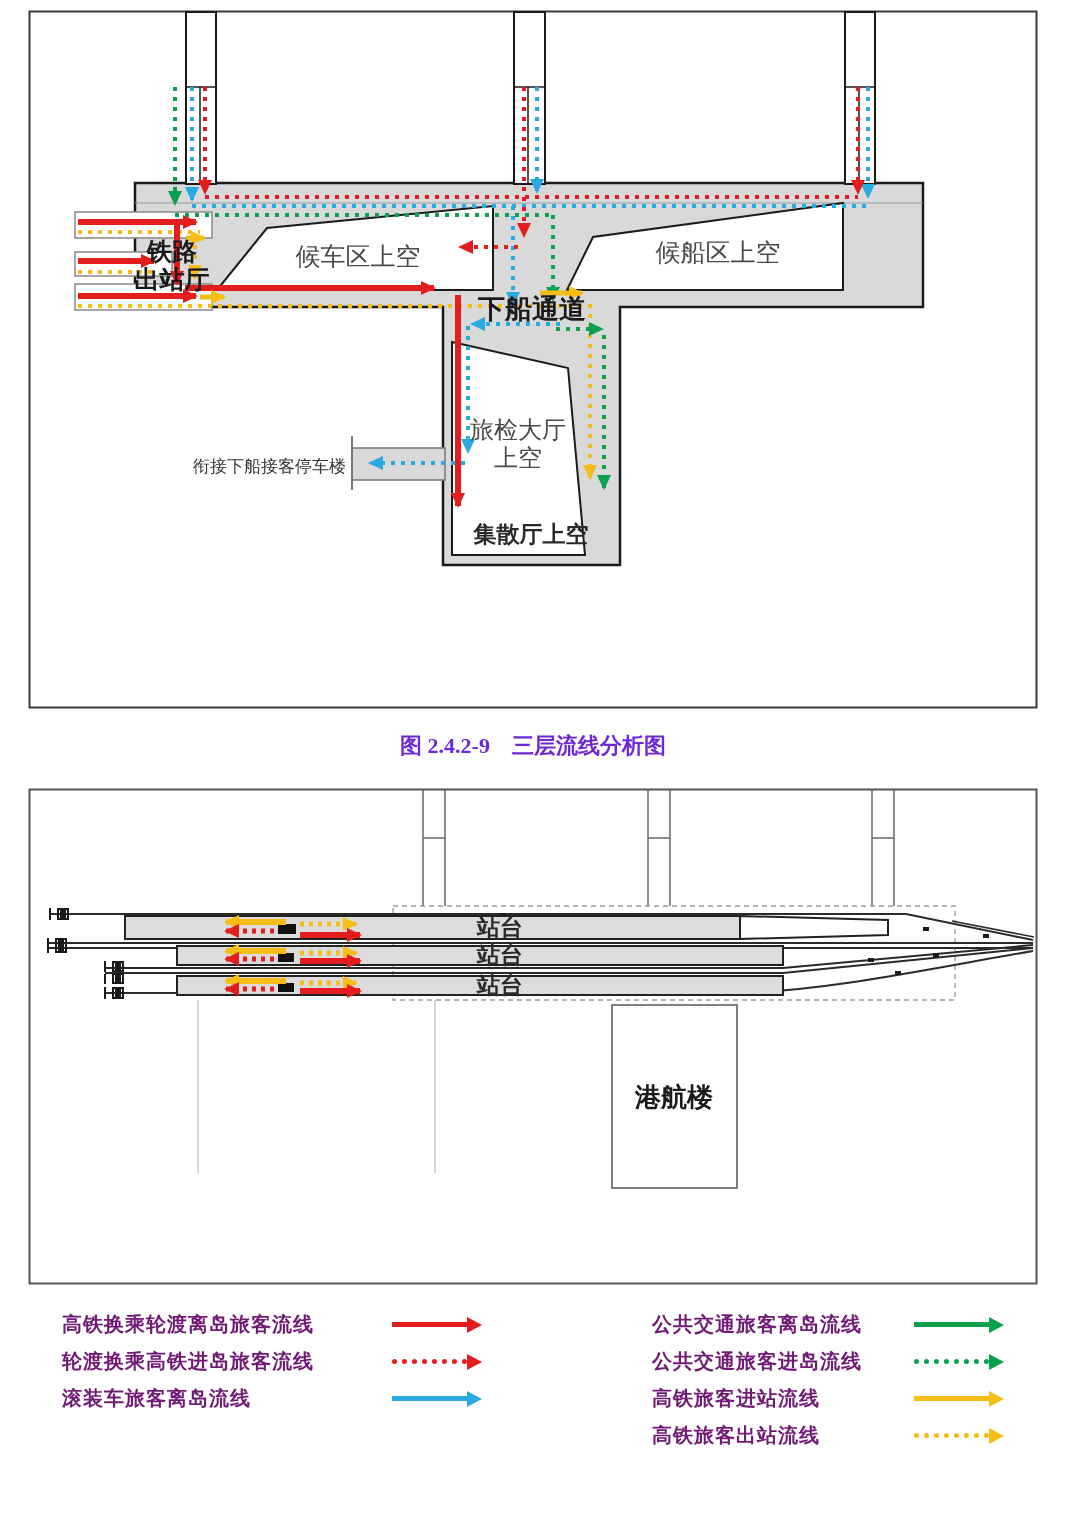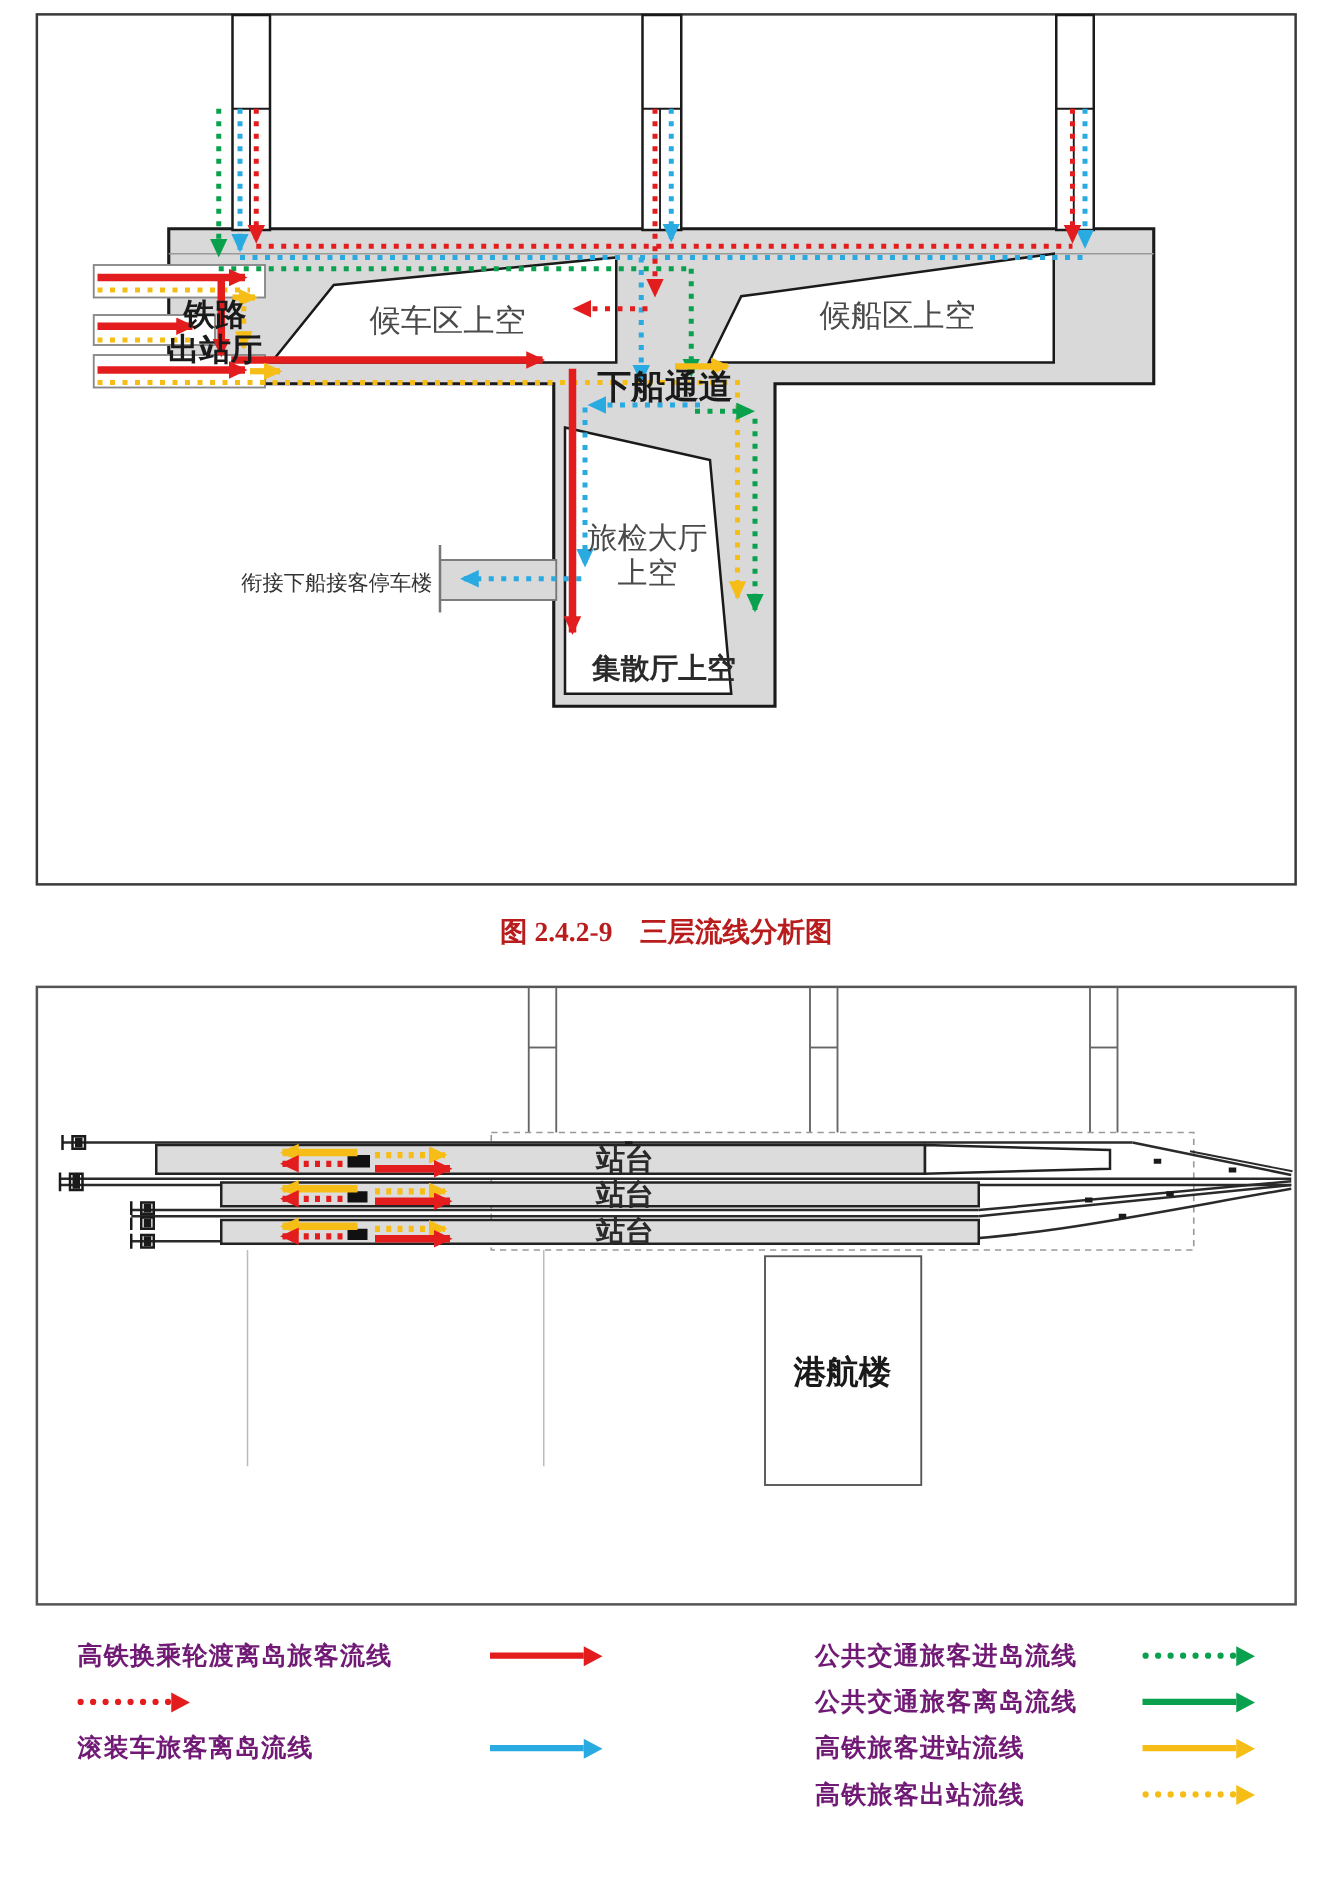--- a/index.html
+++ b/index.html
@@ -2,21 +2,21 @@
 <html><head>
 <meta charset="utf-8">
 <style>
   html,body{margin:0;padding:0;background:#ffffff;}
   .page{position:relative;width:1066px;height:1450px;background:#fff;overflow:hidden;
         font-family:"Liberation Sans",sans-serif;}
   svg{position:absolute;display:block;}
   #fig1{left:28px;top:10px;}
   #fig2{left:28px;top:788px;}
   .caption{position:absolute;left:0;width:1066px;text-align:center;
-           font-family:"Liberation Serif",serif;font-weight:bold;font-size:22px;color:#b91c1c;}
+           font-family:"Liberation Serif",serif;font-weight:bold;font-size:22px;color:#6d28d9;}
   #cap1{top:731px;}
   #cap2{top:1466px;}
   
   .legend{position:absolute;left:62px;top:1306px;width:942px;display:flex;justify-content:space-between;}
   .legend-col{display:flex;flex-direction:column;}
   .legend-col.left{width:420px;}
   .legend-col.right{width:352px;}
   .legend-row{display:flex;align-items:center;justify-content:space-between;height:37px;}
   .legend-label{font-size:20px;color:#701a75;font-weight:bold;letter-spacing:1px;white-space:nowrap;}
   .arrow{display:flex;align-items:center;width:90px;flex:none;}
@@ -258,49 +258,50 @@
   <div class="legend">
     <div class="legend-col left">
       <div class="legend-row">
         <span class="legend-label">高铁换乘轮渡离岛旅客流线</span>
         <span class="arrow solid c-red">
             <span class="shaft"></span>
             <span class="head"></span>
           </span>
       </div>
       <div class="legend-row">
+        <span class="legend-label">轮渡换乘高铁进岛旅客流线</span>
         <span class="arrow dotted c-red">
             <span class="shaft"></span>
             <span class="head"></span>
           </span>
       </div>
       <div class="legend-row">
         <span class="legend-label">滚装车旅客离岛流线</span>
         <span class="arrow solid c-blue">
             <span class="shaft"></span>
             <span class="head"></span>
           </span>
       </div>
     </div>
     <div class="legend-col right">
       <div class="legend-row">
+        <span class="legend-label">公共交通旅客离岛流线</span>
+        <span class="arrow solid c-green">
+            <span class="shaft"></span>
+            <span class="head"></span>
+          </span>
+      </div>
+      <div class="legend-row">
         <span class="legend-label">公共交通旅客进岛流线</span>
         <span class="arrow dotted c-green">
             <span class="shaft"></span>
             <span class="head"></span>
           </span>
       </div>
       <div class="legend-row">
-        <span class="legend-label">公共交通旅客离岛流线</span>
-        <span class="arrow solid c-green">
-            <span class="shaft"></span>
-            <span class="head"></span>
-          </span>
-      </div>
-      <div class="legend-row">
         <span class="legend-label">高铁旅客进站流线</span>
         <span class="arrow solid c-yellow">
             <span class="shaft"></span>
             <span class="head"></span>
           </span>
       </div>
       <div class="legend-row">
         <span class="legend-label">高铁旅客出站流线</span>
         <span class="arrow dotted c-yellow">
             <span class="shaft"></span>

